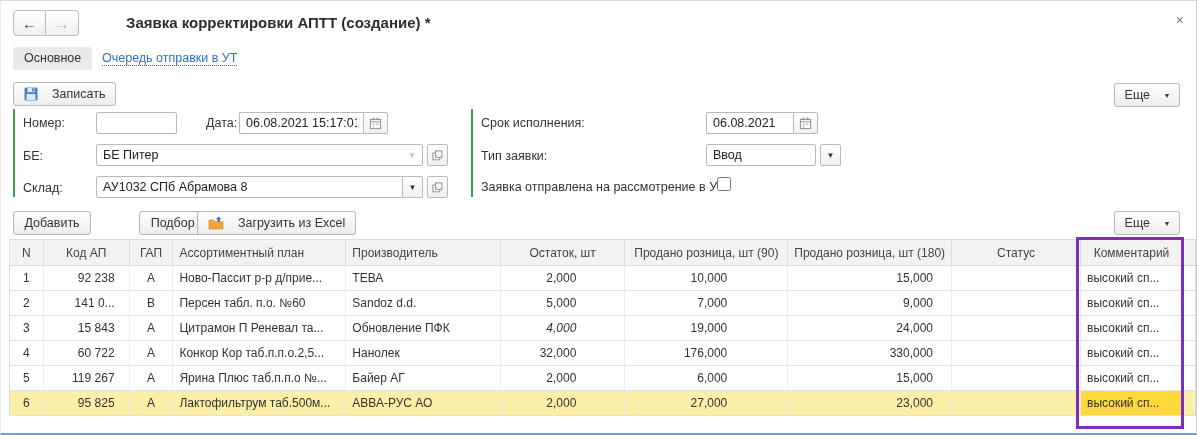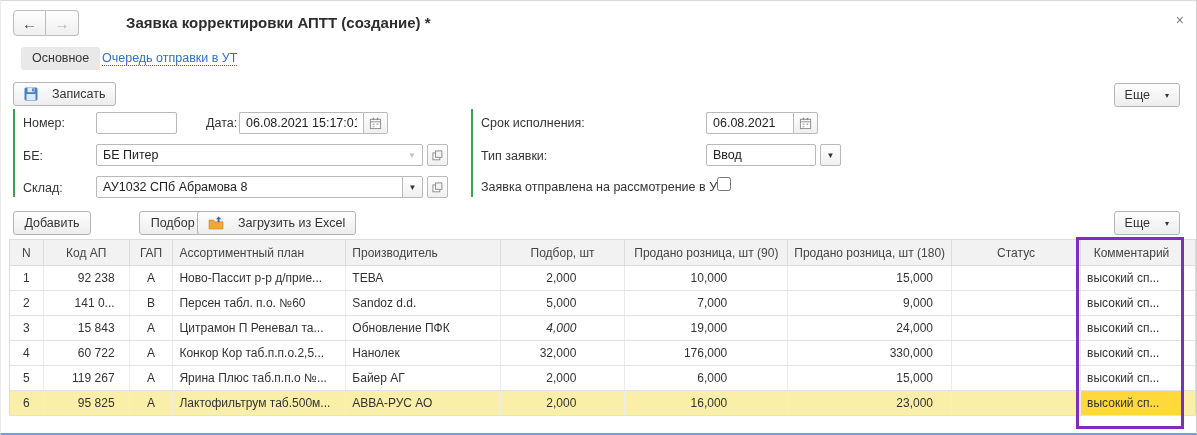--- a/index.html
+++ b/index.html
@@ -13,21 +13,21 @@
   
   .navgrp{position:absolute;left:12px;top:9px;display:flex;}
   .navbtn{width:33px;height:26px;background:linear-gradient(#fefefe,#efefef);
     border:1px solid #bcbcbc;display:flex;align-items:center;justify-content:center;
     font-size:15px;color:#444;cursor:pointer;box-sizing:border-box;}
   .navbtn.back{border-radius:4px 0 0 4px;}
   .navbtn.fwd{border-radius:0 4px 4px 0;border-left:none;color:#b3b3b3;}
   .title{position:absolute;left:125px;top:13px;font-size:15px;font-weight:bold;color:#2e2e2e;text-align:right;}
   .closex{position:absolute;right:12px;top:12px;font-size:14px;color:#777;cursor:pointer;line-height:14px;}
   
-  .tab{position:absolute;left:20px;top:46px;height:23px;line-height:23px;padding:0 11px;
+  .tab{position:absolute;left:12px;top:46px;height:23px;line-height:23px;padding:0 11px;
     background:#e9e9e9;border-radius:3px;font-size:12.5px;color:#333;cursor:pointer;}
   .tablink{position:absolute;left:101px;top:50px;font-size:12.5px;color:#3070c0;
     border-bottom:1px dotted #3070c0;cursor:pointer;text-decoration:none;}
   
   .btn{display:inline-flex;align-items:center;gap:14px;height:24px;padding:0 10px;
     background:linear-gradient(#fefefe,#ededed);border:1px solid #b5b5b5;border-radius:3px;
     font-size:12.5px;color:#333;cursor:pointer;box-sizing:border-box;white-space:nowrap;}
   .btn .dd{font-size:8px;color:#333;margin-left:1px;}
   .save{position:absolute;left:12px;top:81px;}
   .more-top{position:absolute;right:16px;top:82px;}
@@ -227,21 +227,21 @@
         <col style="width: 102px;">
         <col style="width: 8px;">
       </colgroup>
     <thead>
         <tr>
           <th class="c">N</th>
           <th class="c">Код АП</th>
           <th class="c">ГАП</th>
           <th class="l">Ассортиментный план</th>
           <th class="l">Производитель</th>
-          <th class="c">Подбор, шт</th>
+          <th class="c">Остаток, шт</th>
           <th class="c">Продано розница, шт (90)</th>
           <th class="c">Продано розница, шт (180)</th>
           <th class="c">Статус</th>
           <th class="c">Комментарий</th>
           <th></th>
         </tr>
       </thead>
     <tbody>
         <tr>
           <td class="c">1</td>
@@ -308,21 +308,21 @@
           <td class="l">высокий сп...</td>
           <td></td>
         </tr>
         <tr class="selrow">
           <td class="c">6</td>
           <td class="r" style="padding-right: 14px;">95 825</td>
           <td class="c">А</td>
           <td class="l">Лактофильтрум таб.500м...</td>
           <td class="l">АВВА-РУС АО</td>
           <td class="r" style="padding-right: 48px;">2,000</td>
-          <td class="r" style="padding-right: 60px;">16,000</td>
+          <td class="r" style="padding-right: 60px;">27,000</td>
           <td class="r" style="padding-right: 18px;">23,000</td>
           <td class="l"></td>
           <td class="l selcell">высокий сп...</td>
           <td style="background: rgb(249, 239, 169);"></td>
         </tr>
       </tbody>
   </table>
 
   <div class="anno"></div>
 

